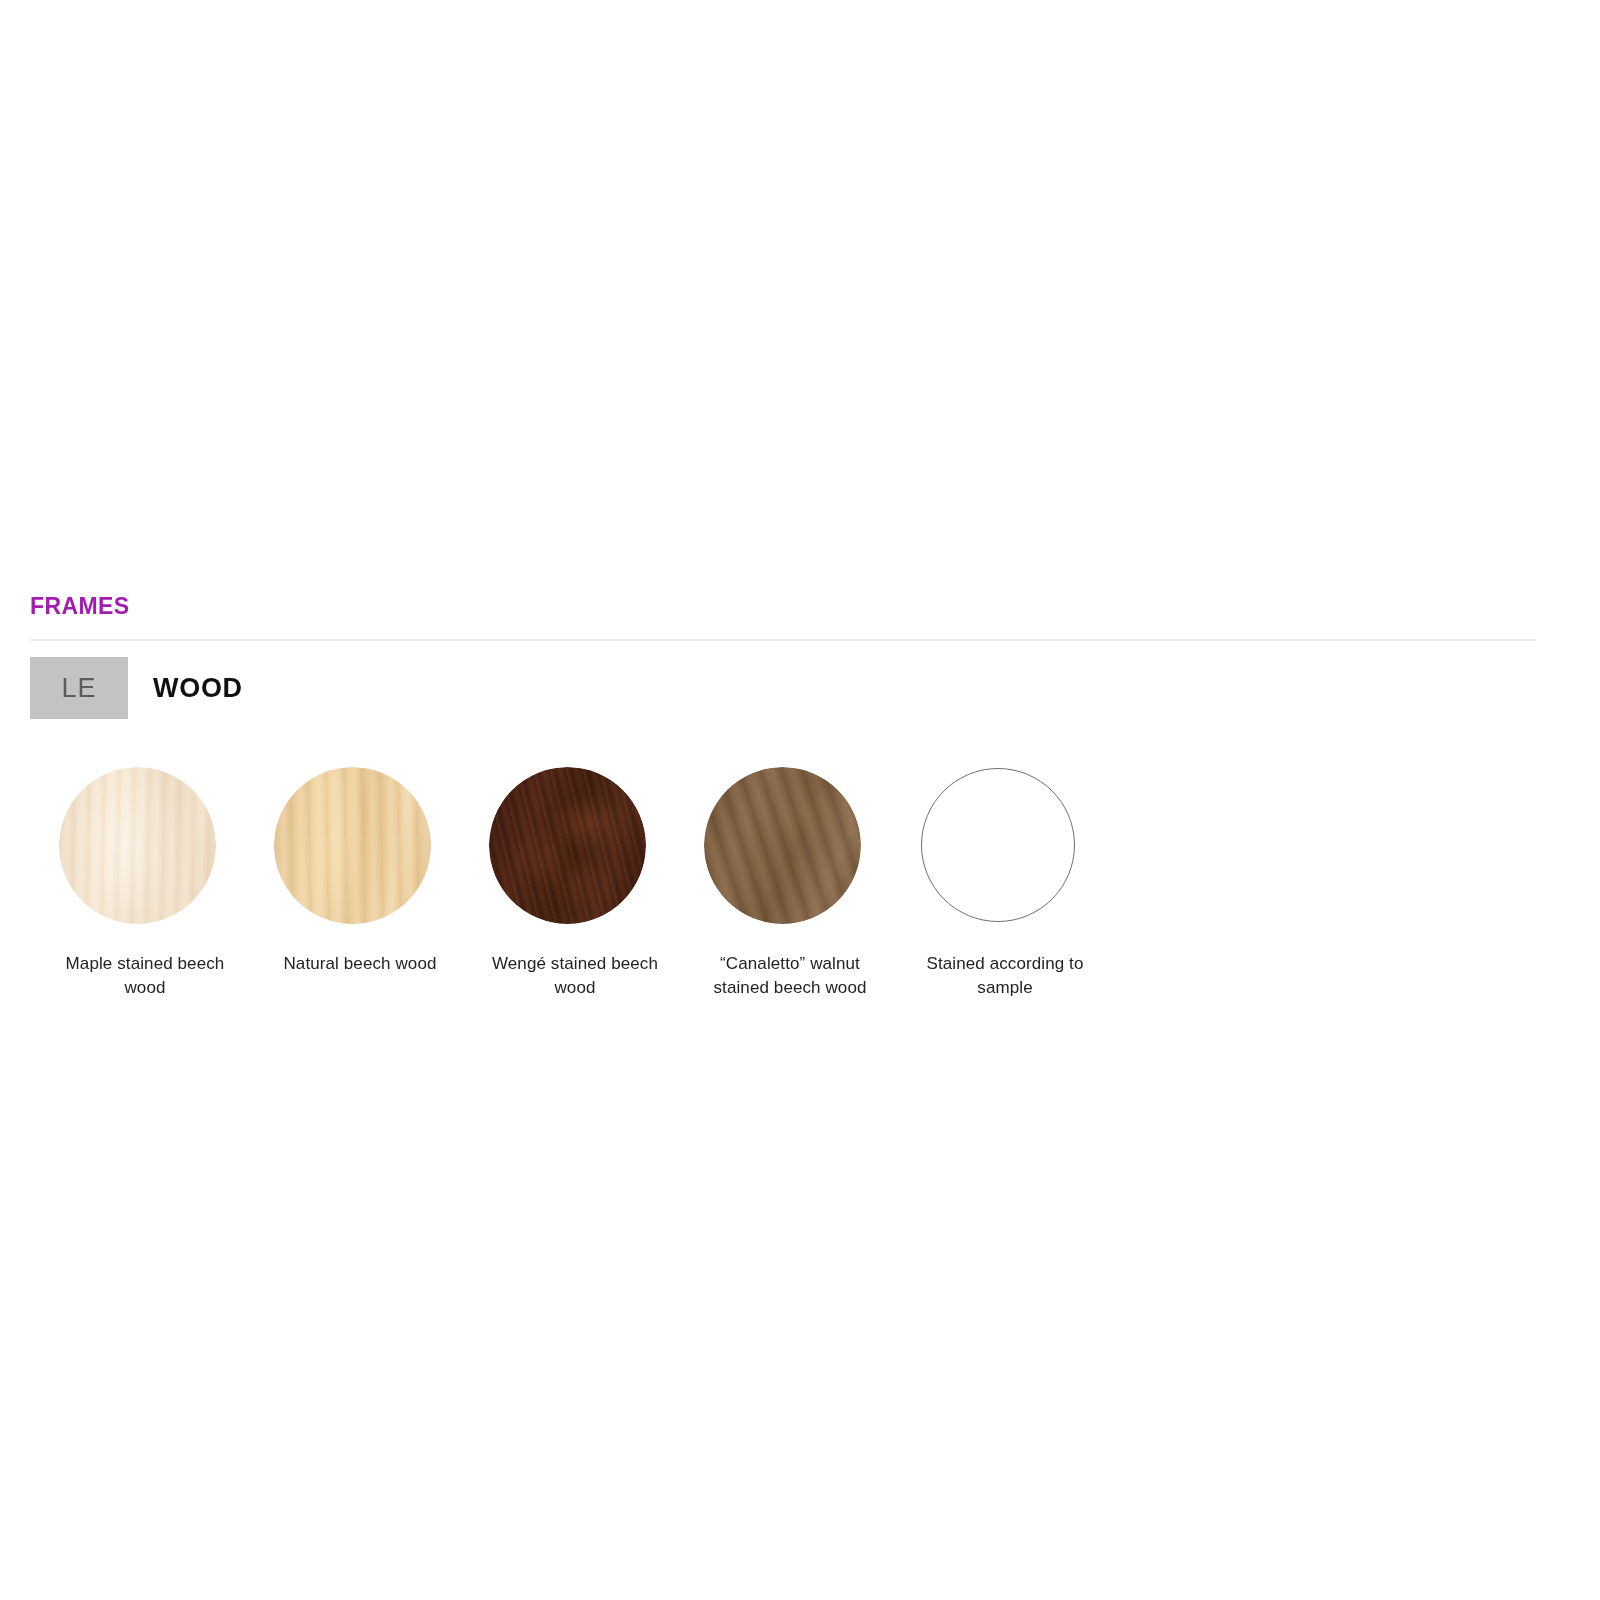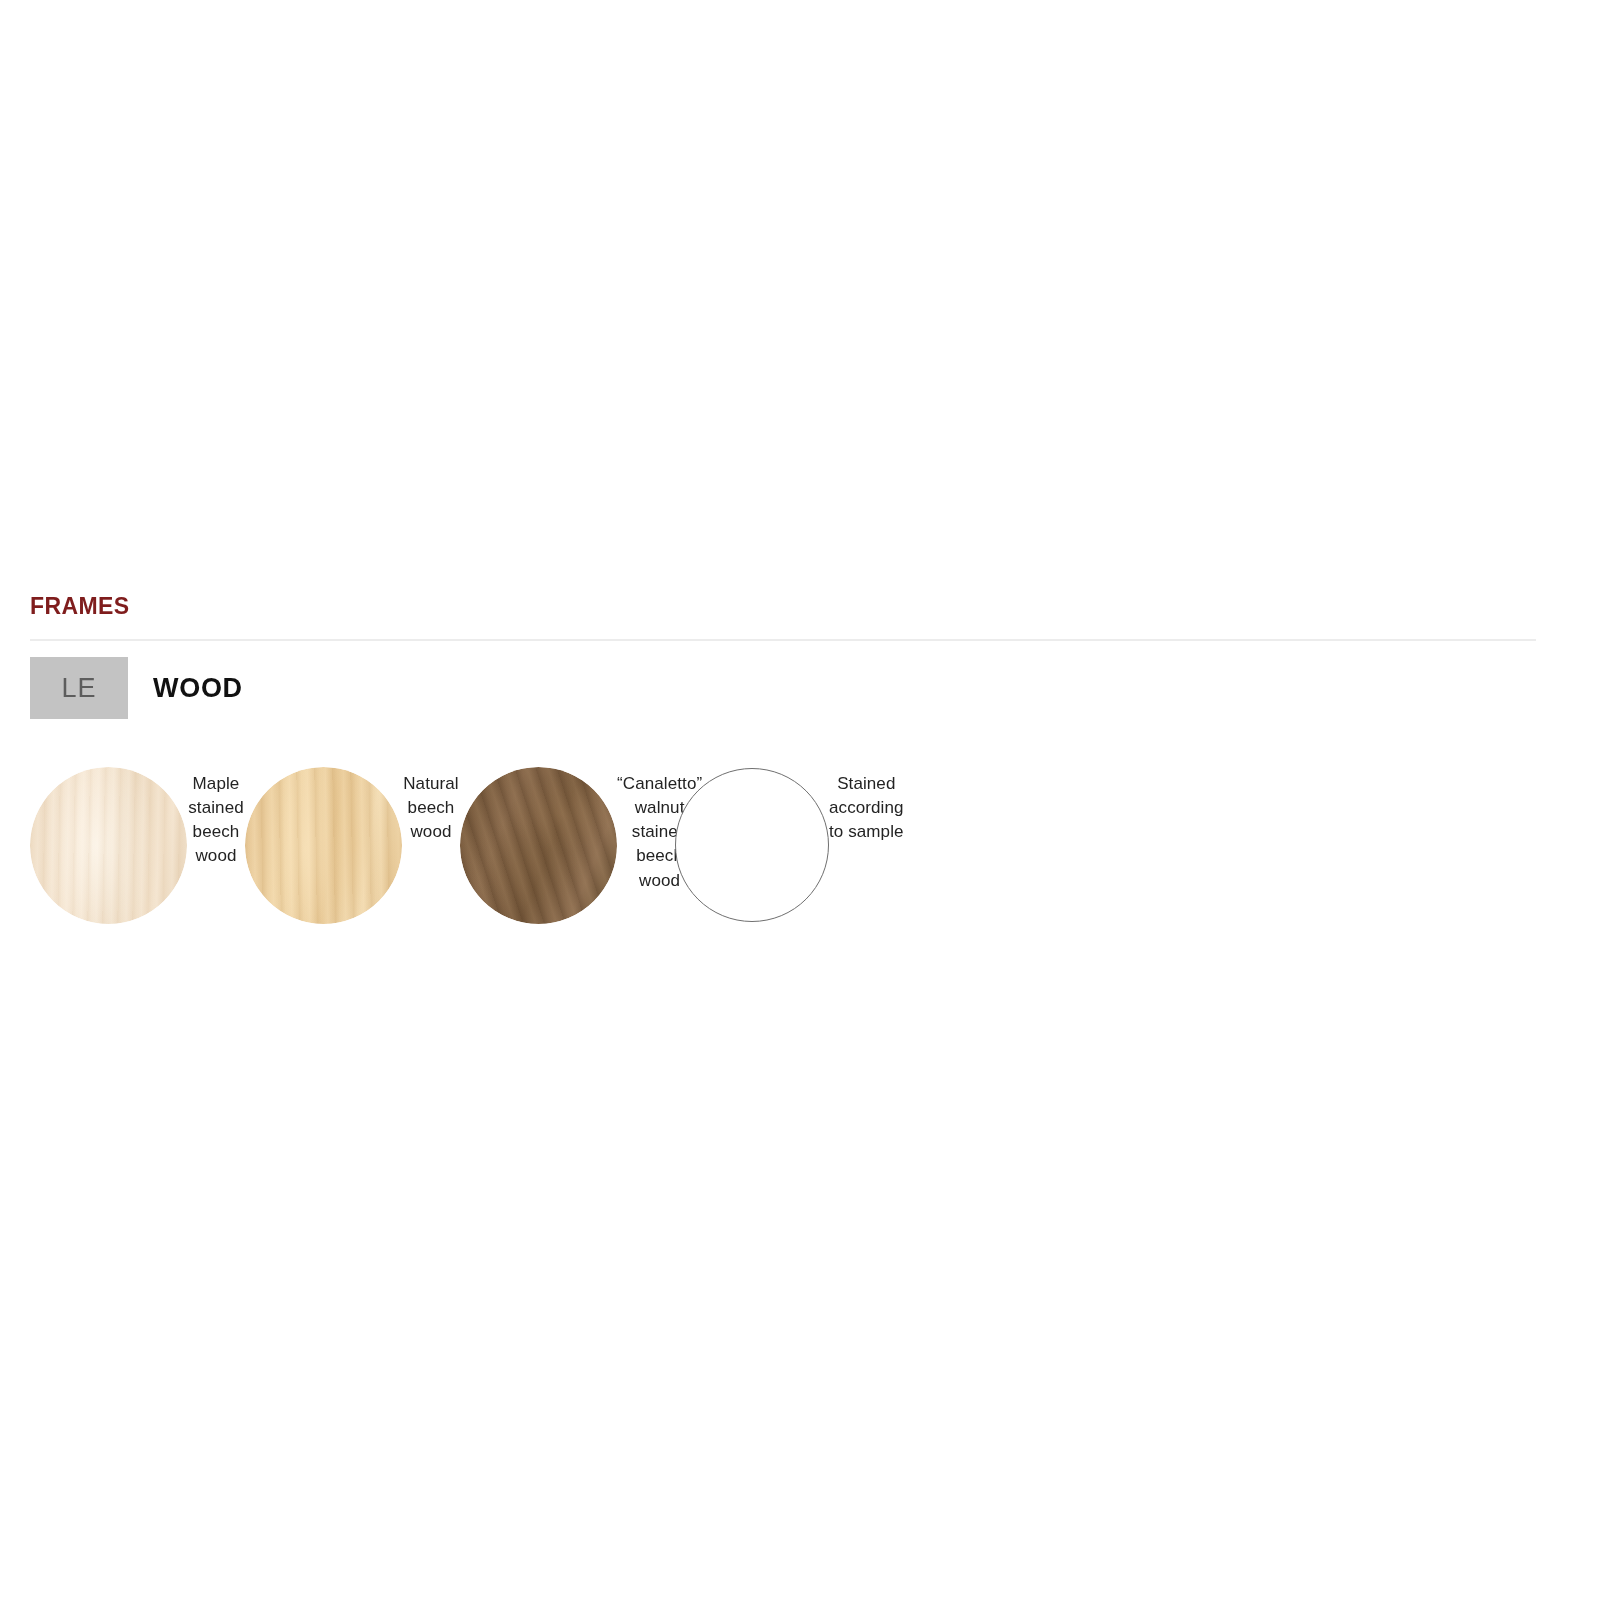--- a/index.html
+++ b/index.html
@@ -23,21 +23,21 @@
   }
 
   
   .section-head {
     position: absolute;
     left: 30px;
     top: 575px;
     font-size: 23px;
     font-weight: bold;
     letter-spacing: 0.4px;
-    color: #7f1d1d;
+    color: #a21caf;
     line-height: 1.1;
   }
 
   .divider {
     position: absolute;
     left: 30px;
     top: 639px;
     width: 1506px;
     height: 2px;
     background: #ececec;
@@ -81,22 +81,22 @@
     top: 755px;
     width: 1506px;
     display: flex;
     align-items: flex-start;
   }
 
   .swatch-cell {
     width: 215px;
     flex: none;
     display: flex;
-    flex-direction: row;
-    align-items: flex-start;
+    flex-direction: column;
+    align-items: flex-end;
   }
 
   .swatch-disc-wrap {
     width: 215px;
     height: 180px;
     display: flex;
     align-items: center;
     justify-content: center;
   }
 
@@ -249,20 +249,28 @@
 
     <div class="swatch-cell">
       <div class="swatch-disc-wrap">
         <div class="swatch-disc">
           <div class="grain wood-natural"></div>
         </div>
       </div>
       <div class="swatch-label">Natural beech wood</div>
     </div>
 
+    <div class="swatch-cell">
+      <div class="swatch-disc-wrap">
+        <div class="swatch-disc">
+          <div class="grain wood-wenge"></div>
+        </div>
+      </div>
+      <div class="swatch-label">Wengé stained beech wood</div>
+    </div>
 
 
     <div class="swatch-cell">
       <div class="swatch-disc-wrap">
         <div class="swatch-disc">
           <div class="grain wood-canaletto"></div>
         </div>
       </div>
       <div class="swatch-label">“Canaletto” walnut stained beech wood</div>
     </div>

